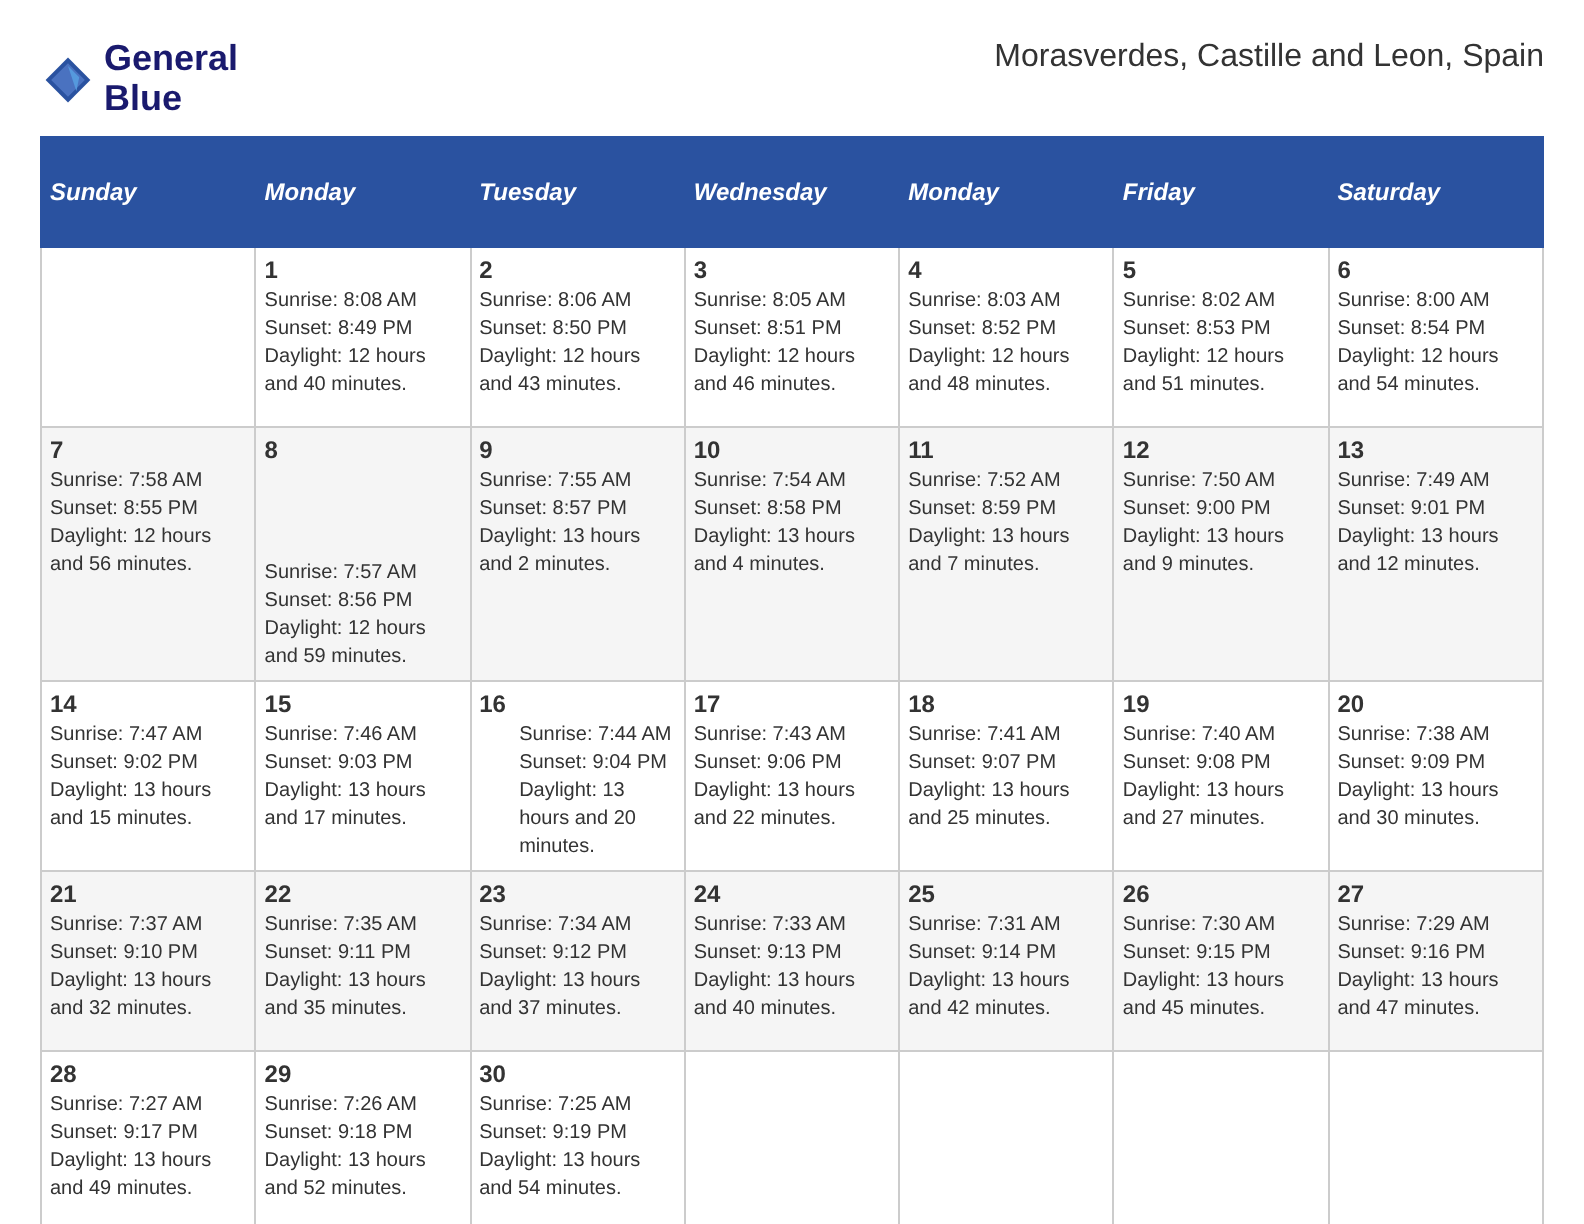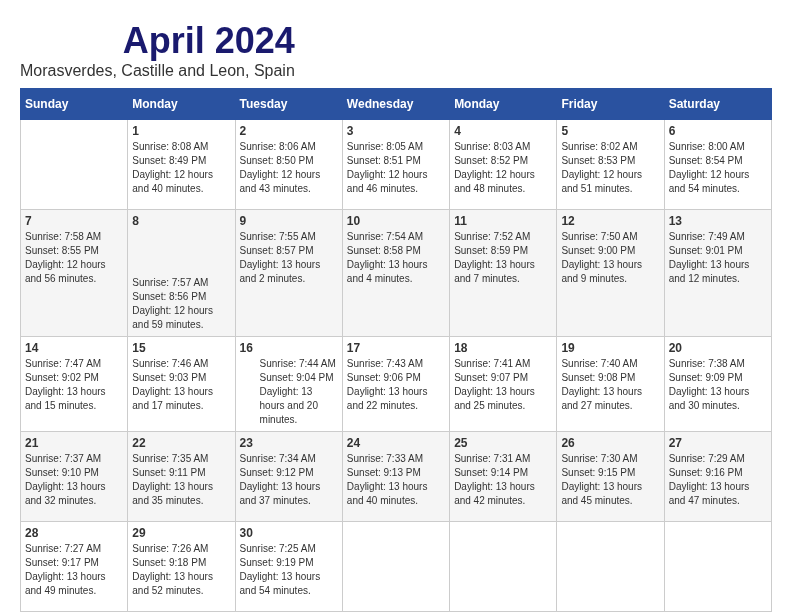--- a/index.html
+++ b/index.html
@@ -44,25 +44,26 @@
       color: #333;
     }
     table {
       width: 100%;
       border-collapse: collapse;
       font-size: 11px;
     }
     thead th {
       background-color: #2a52a0;
       color: #fff;
-      padding: 8px 4px;
+      padding: 20px 4px;
       text-align: left;
       font-size: 12px;
       font-weight: bold;
       border: 1px solid #2a52a0;
+      font-style: italic;
     }
     tbody td {
       border: 1px solid #ccc;
       vertical-align: top;
       padding: 4px;
       min-height: 80px;
       height: 90px;
       width: calc(100% / 7);
     }
     .day-number {
@@ -83,22 +84,32 @@
       background-color: #f5f5f5;
     }
     tbody tr:nth-child(odd) td {
       background-color: #ffffff;
     }
   </style>
 </head>
 <body>
 
 <div class="header">
+  <div class="logo">
+    <svg class="logo-icon" viewBox="0 0 40 40" xmlns="http://www.w3.org/2000/svg">
+      <polygon points="20,4 36,20 20,36 4,20" fill="#2a52a0"></polygon>
+      <polygon points="20,8 32,20 20,32 8,20" fill="#4a72c0"></polygon>
+      <polygon points="20,10 28,18 26,28" fill="#5599dd"></polygon>
+    </svg>
+    <div class="logo-text">
+      <div>General</div>
+      <div>Blue</div>
+    </div>
+  </div>
   <div class="title-section">
-    <div class="calendar-title">April 2024</div>
     <div class="calendar-subtitle">Morasverdes, Castille and Leon, Spain</div>
   </div>
 </div>
 
 <table>
   <thead>
     <tr id="weekday-header">
         <th>Sunday</th>
         <th>Monday</th>
         <th>Tuesday</th>

